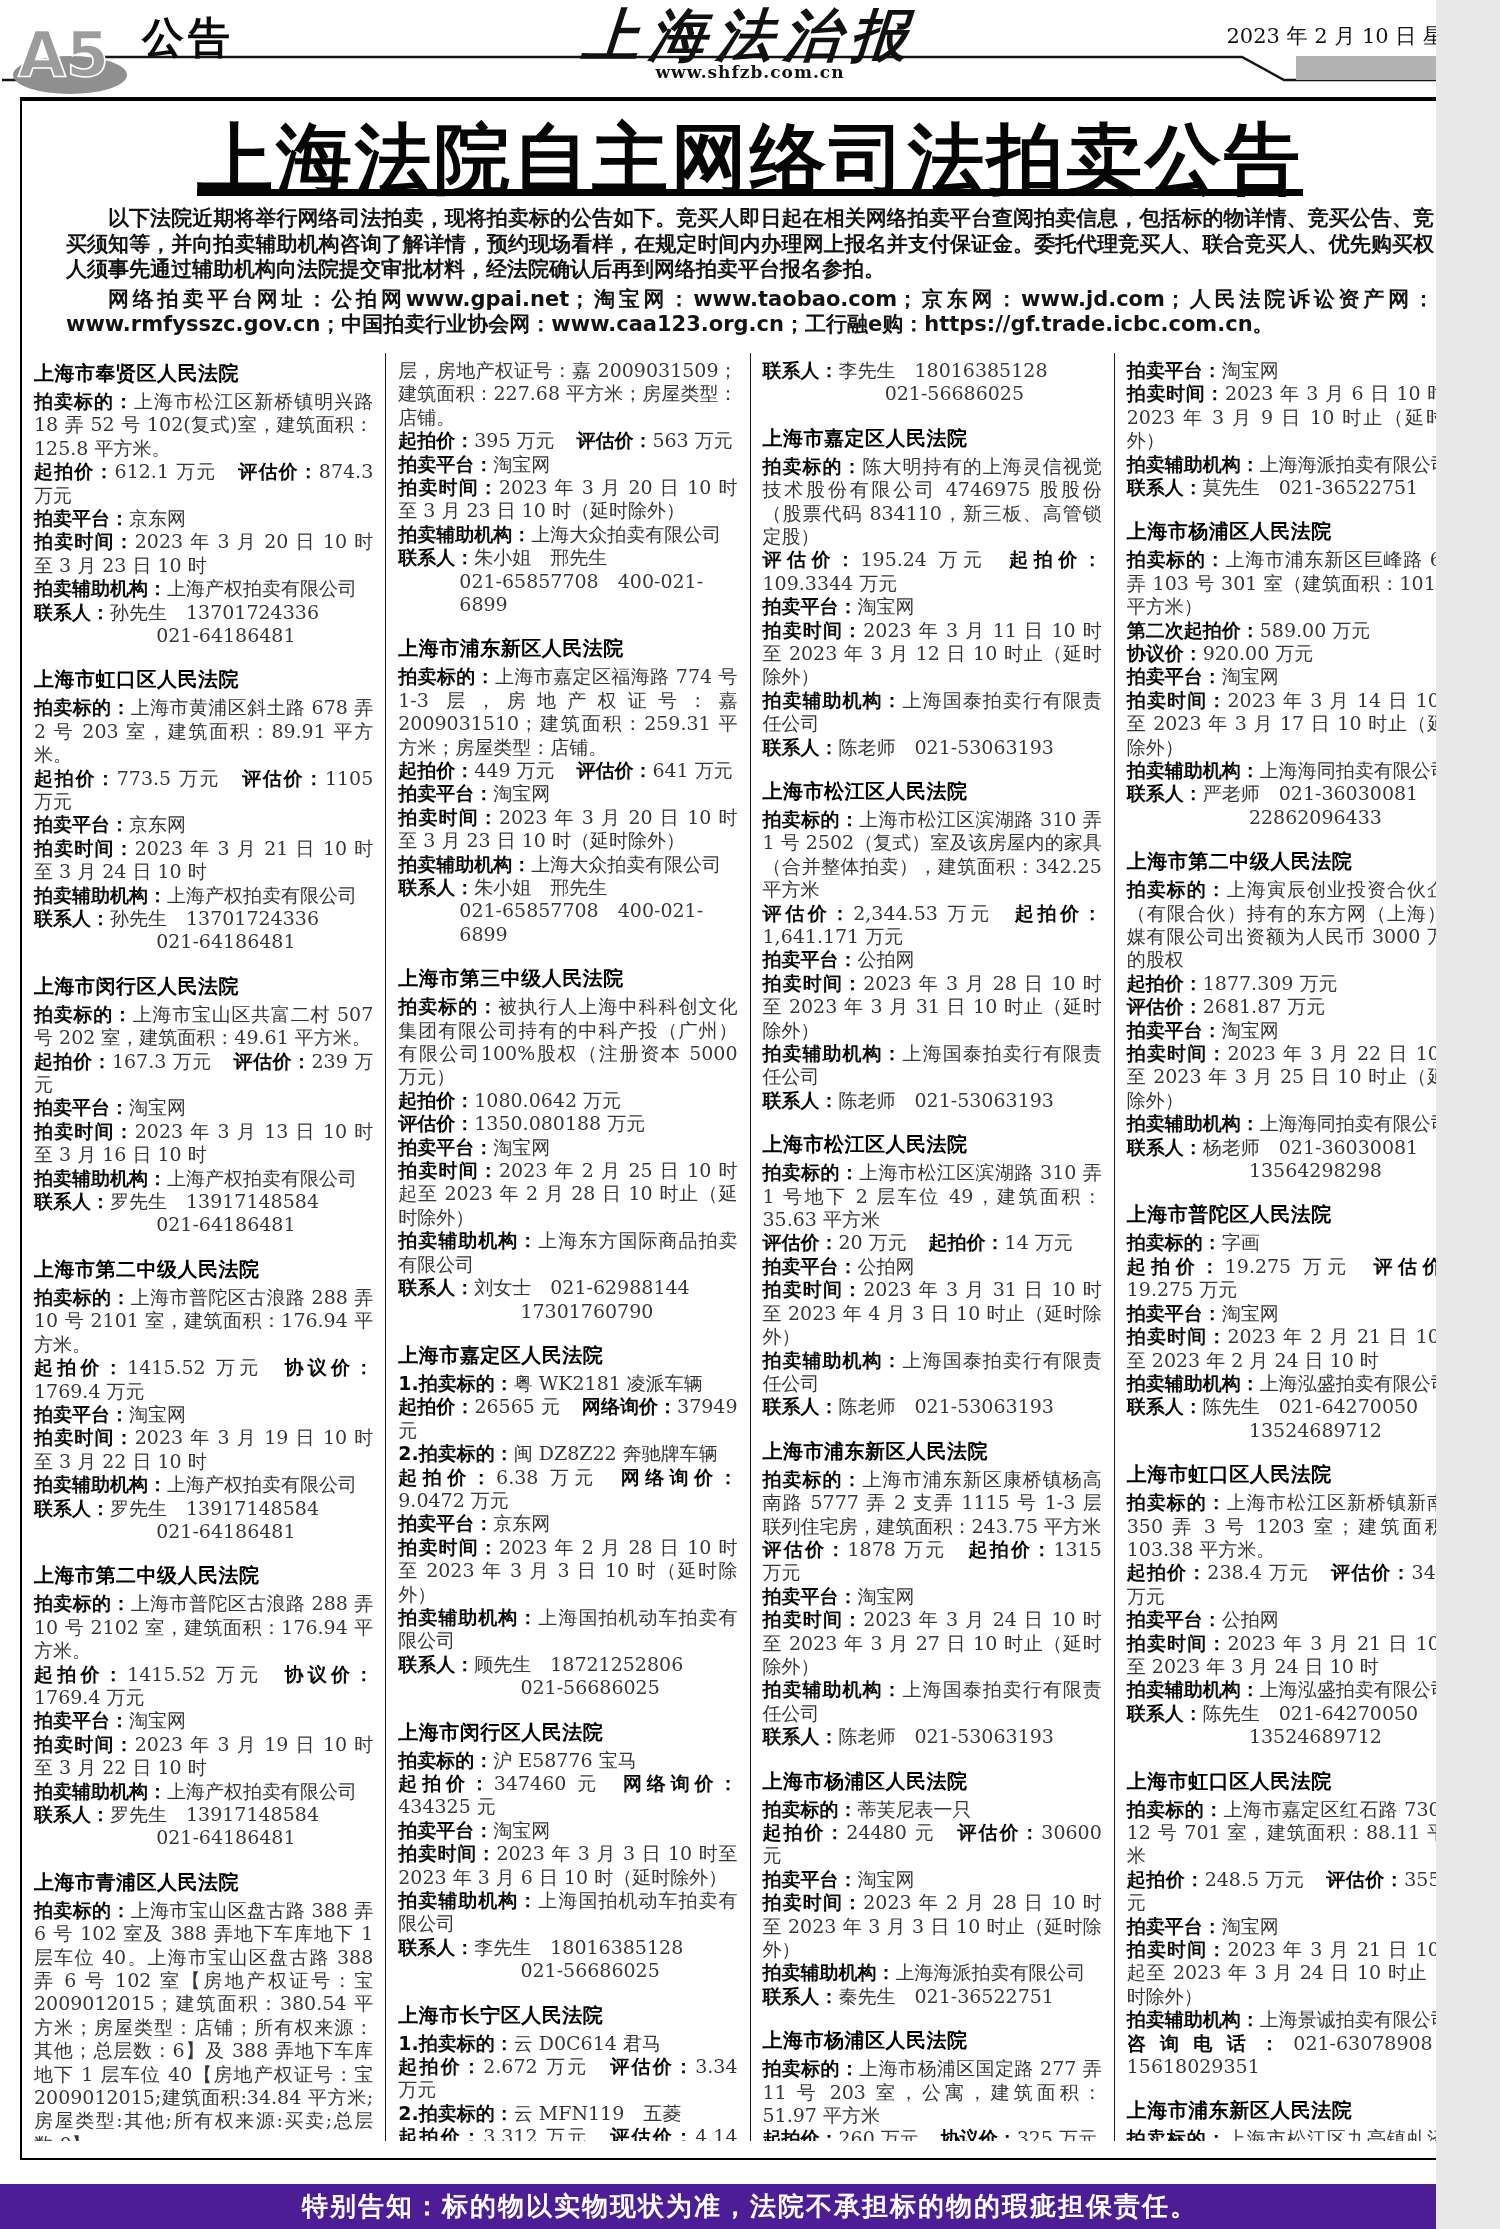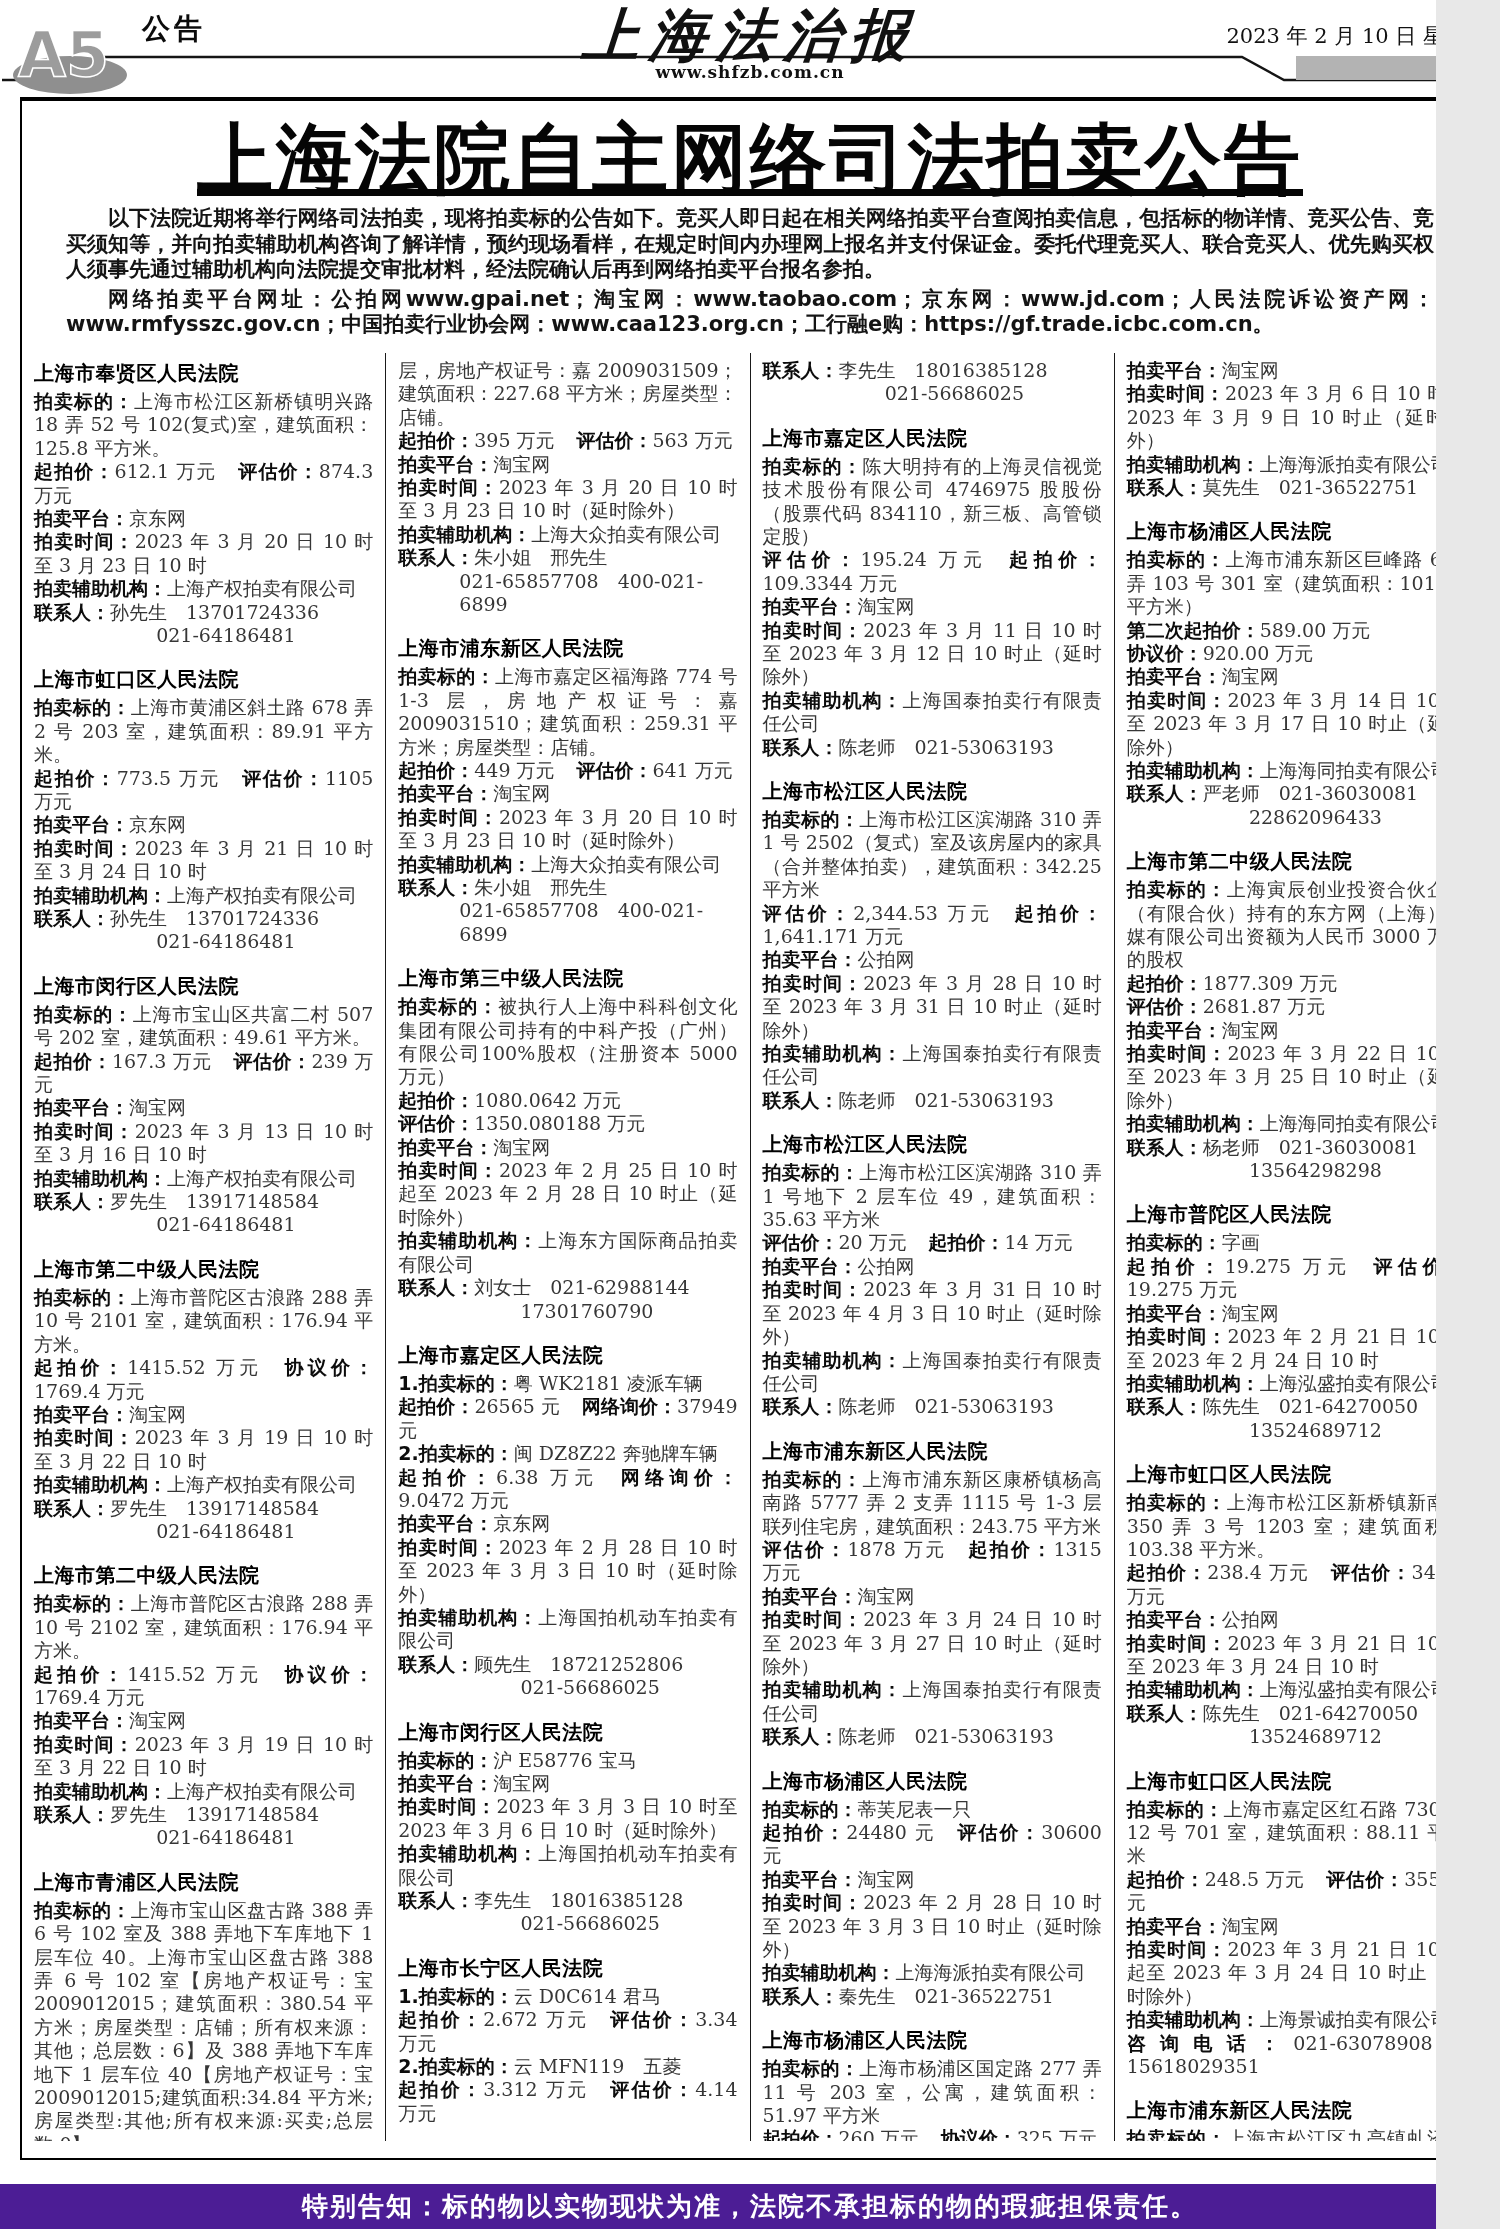--- a/index.html
+++ b/index.html
@@ -3,21 +3,21 @@
 <meta charset="utf-8">
 <style>
   html,body{margin:0;padding:0;background:#e8e8e8;}
   .page{position:relative;width:1436px;height:2229px;background:#ffffff;overflow:hidden;
         font-family:"DejaVu Serif",serif;}
   
   .hdr{position:absolute;left:0;top:0;width:1500px;height:97px;}
   .ribbon{position:absolute;left:0;top:0;}
   .badge{position:absolute;left:6px;top:4px;}
   .section-label{position:absolute;left:142px;top:10px;font-family:"DejaVu Sans",sans-serif;
-        font-weight:900;font-size:28px;color:#0a0a0a;letter-spacing:4px;}
+        font-weight:900;font-size:42px;color:#0a0a0a;letter-spacing:4px;}
   .masthead{position:absolute;left:0;top:-2px;width:100%;text-align:center;
         font-family:"DejaVu Serif",serif;font-weight:900;font-style:italic;
         font-size:57px;letter-spacing:10px;color:#111;transform:skewX(-4deg);}
   .website{position:absolute;left:0;top:62px;width:100%;text-align:center;
         font-weight:bold;font-size:17px;color:#111;letter-spacing:1px;}
   .date{position:absolute;right:14px;top:22px;font-size:21px;color:#111;}
   .graybar{position:absolute;right:12px;top:56px;width:192px;height:24px;background:#b3b3b3;}
   
   .content{position:absolute;left:20px;top:97px;width:1460px;height:2063px;
         box-sizing:border-box;border:2px solid #000;border-top-width:4px;padding:0 6px;}
@@ -163,20 +163,21 @@
             <div class="ln"><b class="lb">起拍价：</b>6.38 万元<b class="lb gap">网络询价：</b>9.0472 万元</div>
             <div class="ln"><b class="lb">拍卖平台：</b>京东网</div>
             <div class="ln"><b class="lb">拍卖时间：</b>2023 年 2 月 28 日 10 时至 2023 年 3 月 3 日 10 时（延时除外）</div>
             <div class="ln"><b class="lb">拍卖辅助机构：</b>上海国拍机动车拍卖有限公司</div>
             <div class="ln"><b class="lb">联系人：</b>顾先生　18721252806</div>
             <div class="ln c2">021-56686025</div>
           </div>
           <div class="block">
             <div class="court">上海市闵行区人民法院</div>
             <div class="ln"><b class="lb">拍卖标的：</b>沪 E58776 宝马</div>
+            <div class="ln"><b class="lb">起拍价：</b>347460 元<b class="lb gap">网络询价：</b>434325 元</div>
             <div class="ln"><b class="lb">拍卖平台：</b>淘宝网</div>
             <div class="ln"><b class="lb">拍卖时间：</b>2023 年 3 月 3 日 10 时至 2023 年 3 月 6 日 10 时（延时除外）</div>
             <div class="ln"><b class="lb">拍卖辅助机构：</b>上海国拍机动车拍卖有限公司</div>
             <div class="ln"><b class="lb">联系人：</b>李先生　18016385128</div>
             <div class="ln c2">021-56686025</div>
           </div>
           <div class="block">
             <div class="court">上海市长宁区人民法院</div>
             <div class="ln"><b class="lb">1.拍卖标的：</b>云 D0C614 君马</div>
             <div class="ln"><b class="lb">起拍价：</b>2.672 万元<b class="lb gap">评估价：</b>3.34 万元</div>

